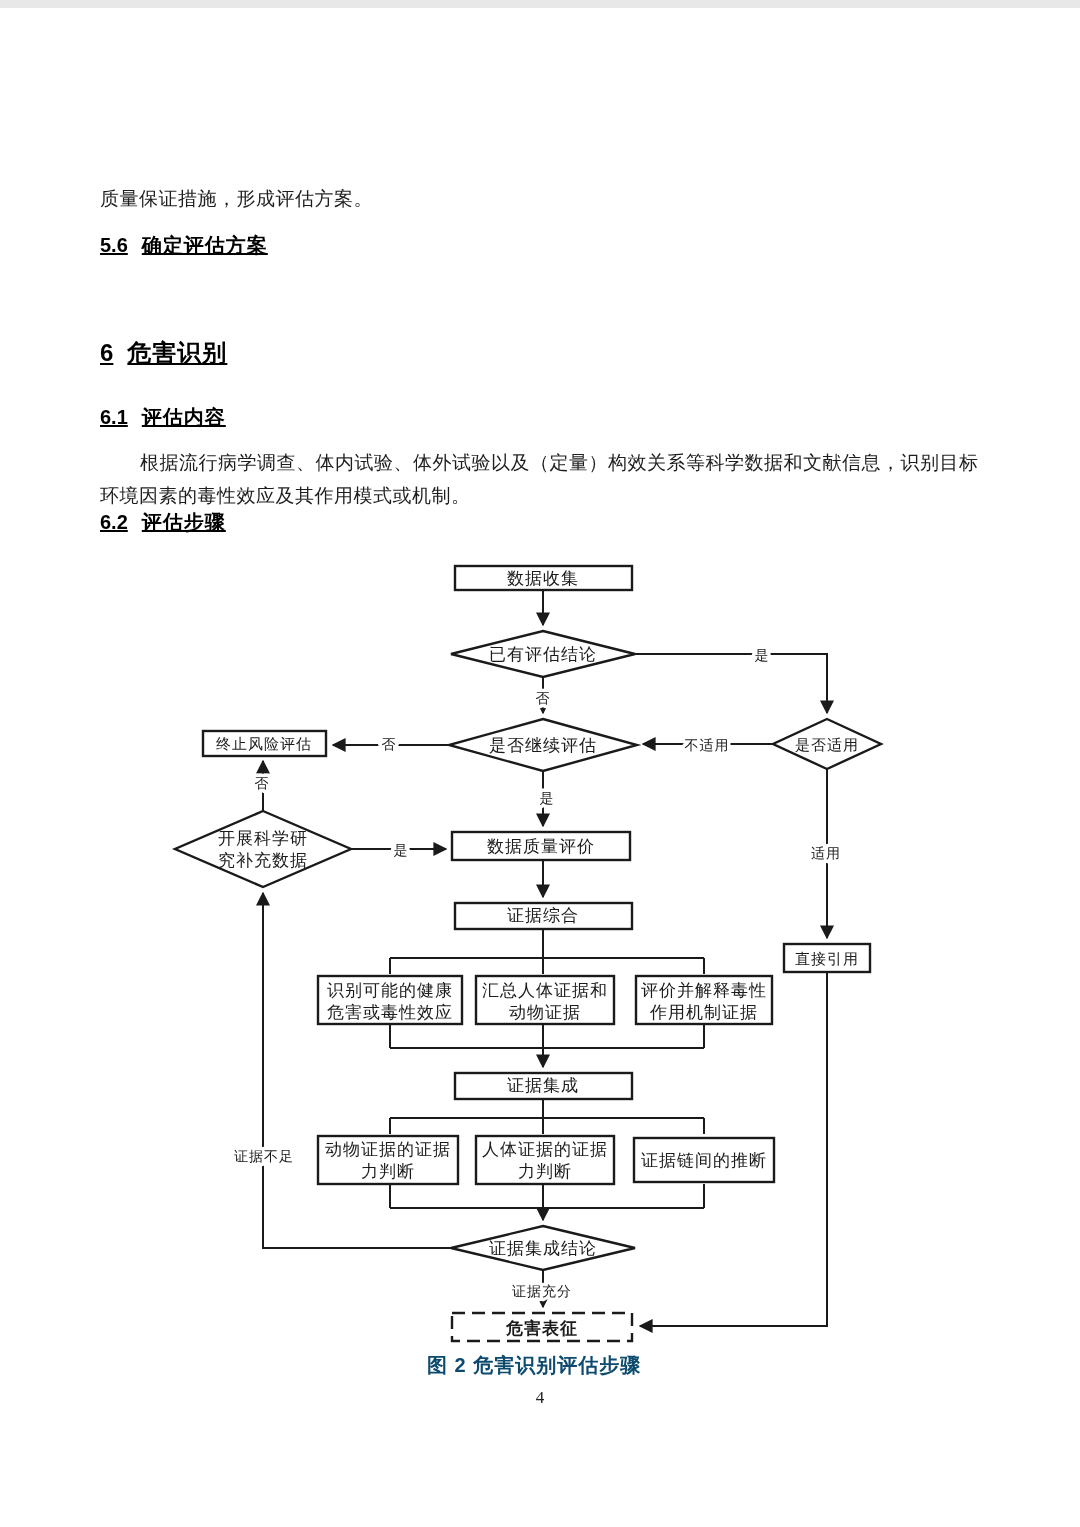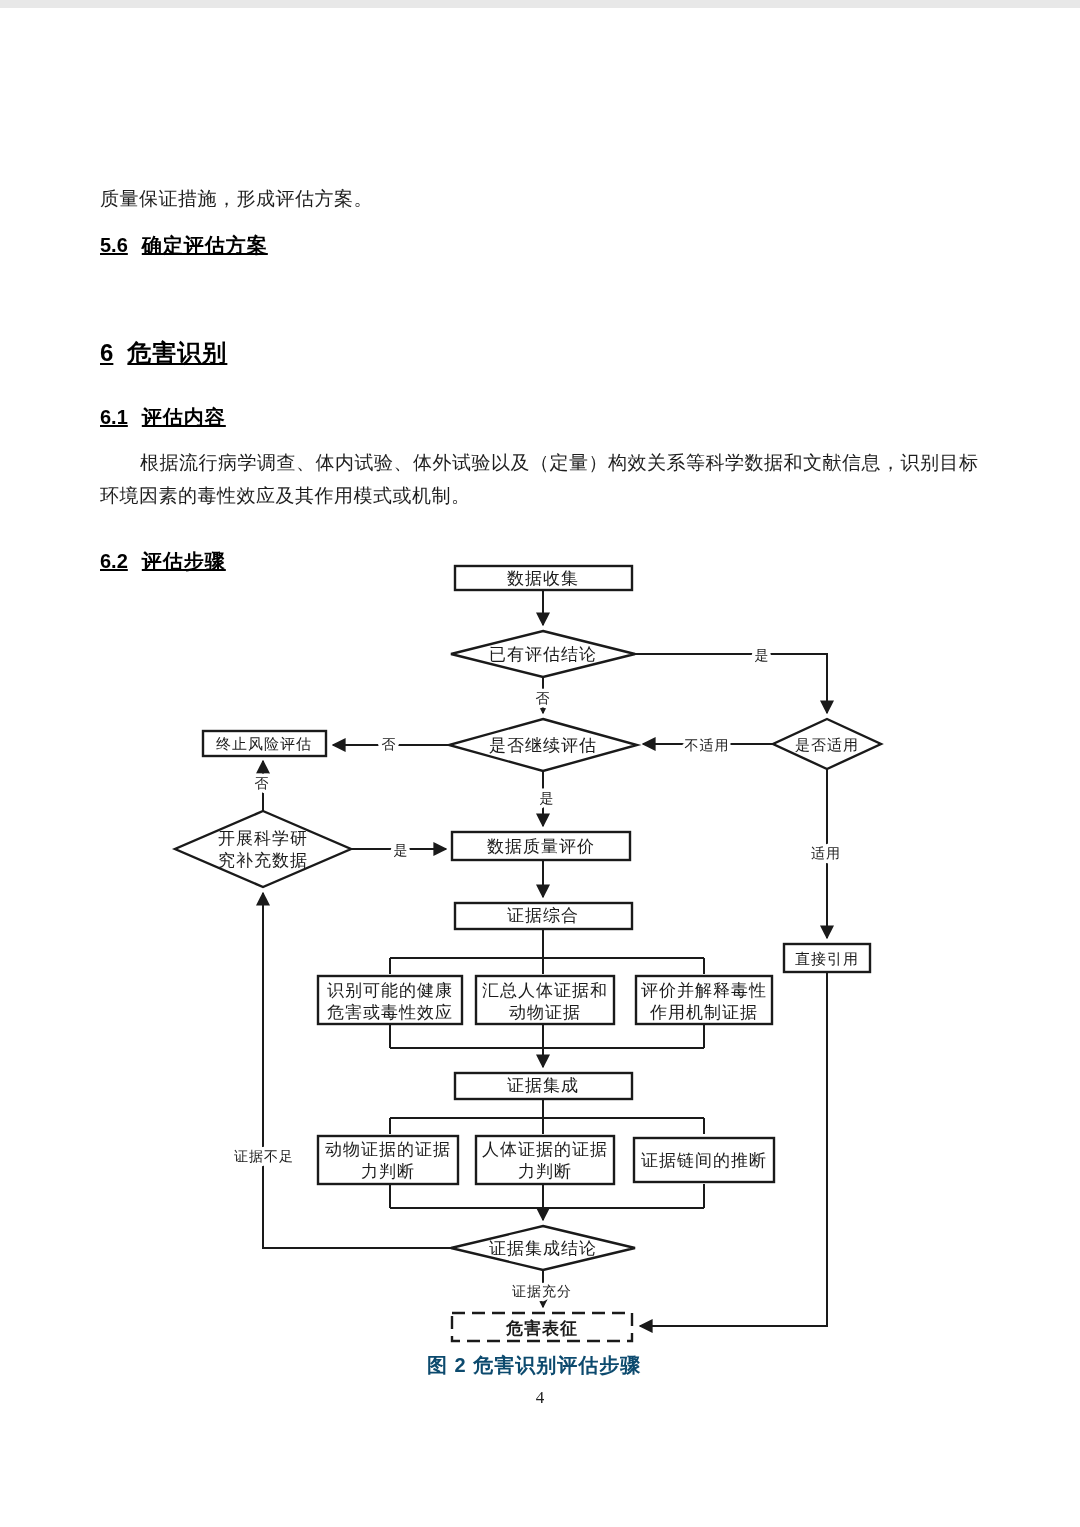--- a/index.html
+++ b/index.html
@@ -68,21 +68,21 @@
     <span class="num">6</span><span>危害识别</span>
   </div>
 
   <div class="abs heading" style="left:100px; top:396px;">
     <span class="num">6.1</span><span>评估内容</span>
   </div>
 
   <div class="abs body-text" style="left:140px; top:442px;">根据流行病学调查、体内试验、体外试验以及（定量）构效关系等科学数据和文献信息，识别目标</div>
   <div class="abs body-text" style="left:100px; top:475px;">环境因素的毒性效应及其作用模式或机制。</div>
 
-  <div class="abs heading" style="left:100px; top:540px;">
+  <div class="abs heading" style="left:100px; top:501px;">
     <span class="num">6.2</span><span>评估步骤</span>
   </div>
 
   <svg class="flow" width="1080" height="810" viewBox="0 545 1080 810">
     <defs>
       <marker id="arrow" viewBox="0 0 10 10" refX="9" refY="5" markerWidth="7" markerHeight="7" orient="auto-start-reverse">
         <path d="M0,0 L10,5 L0,10 z" fill="#1a1a1a"></path>
       </marker>
     </defs>
 

